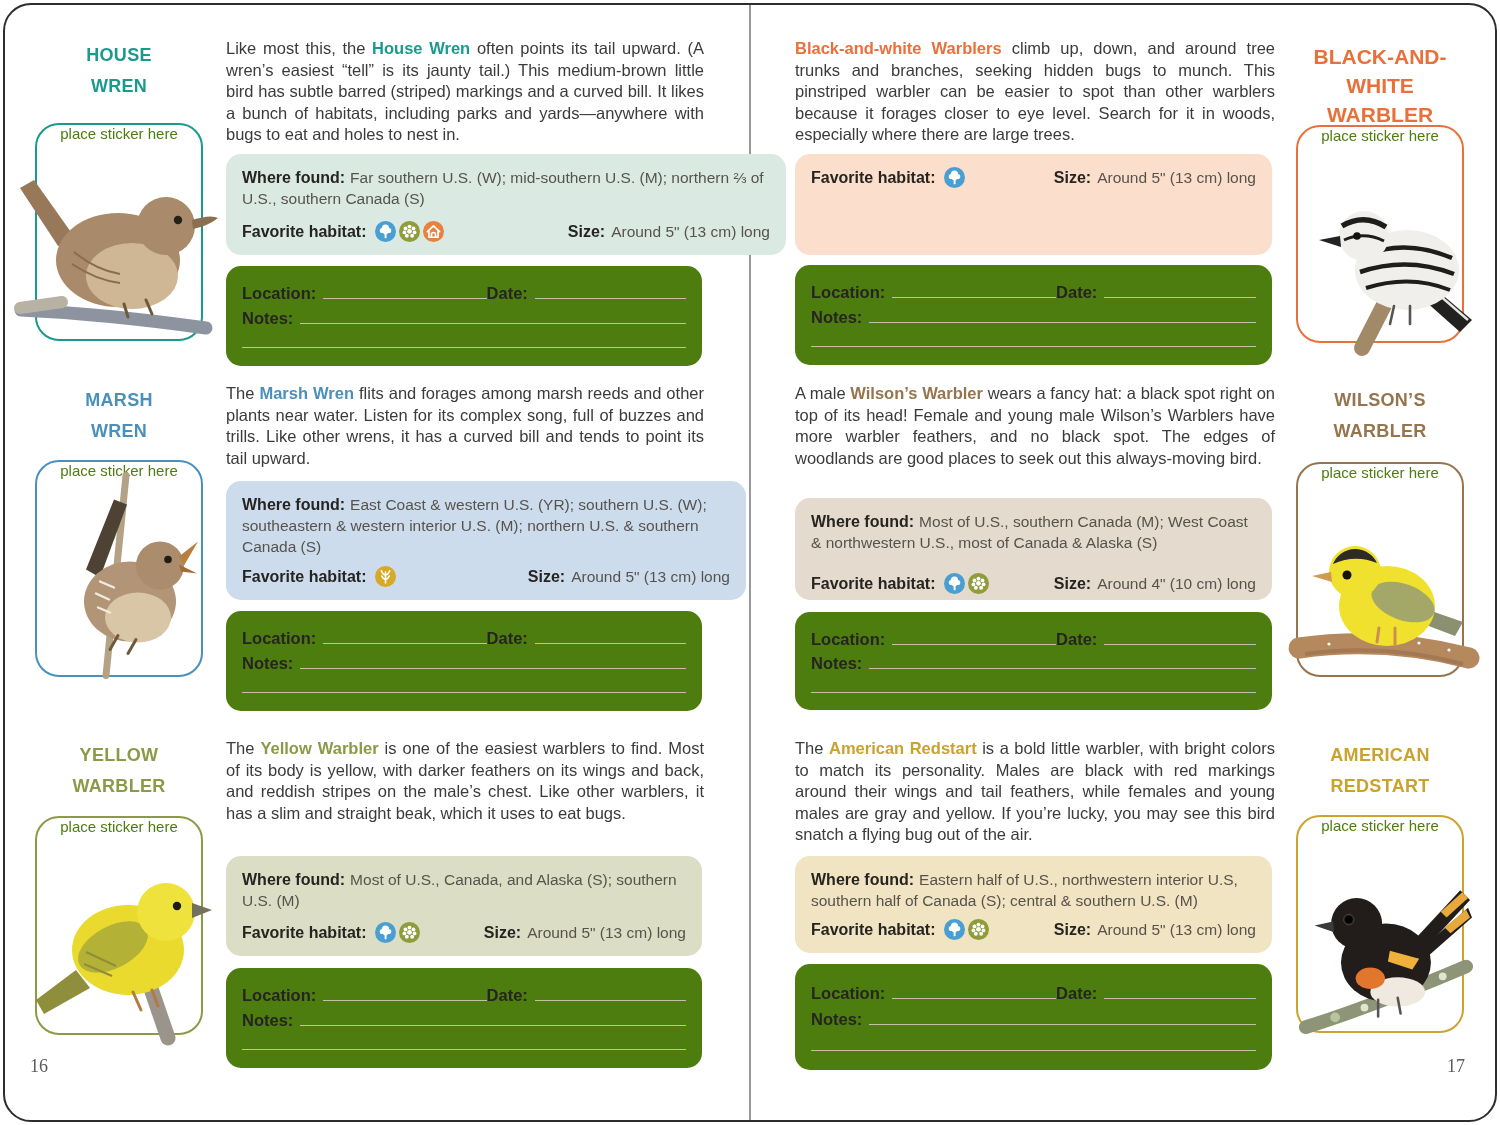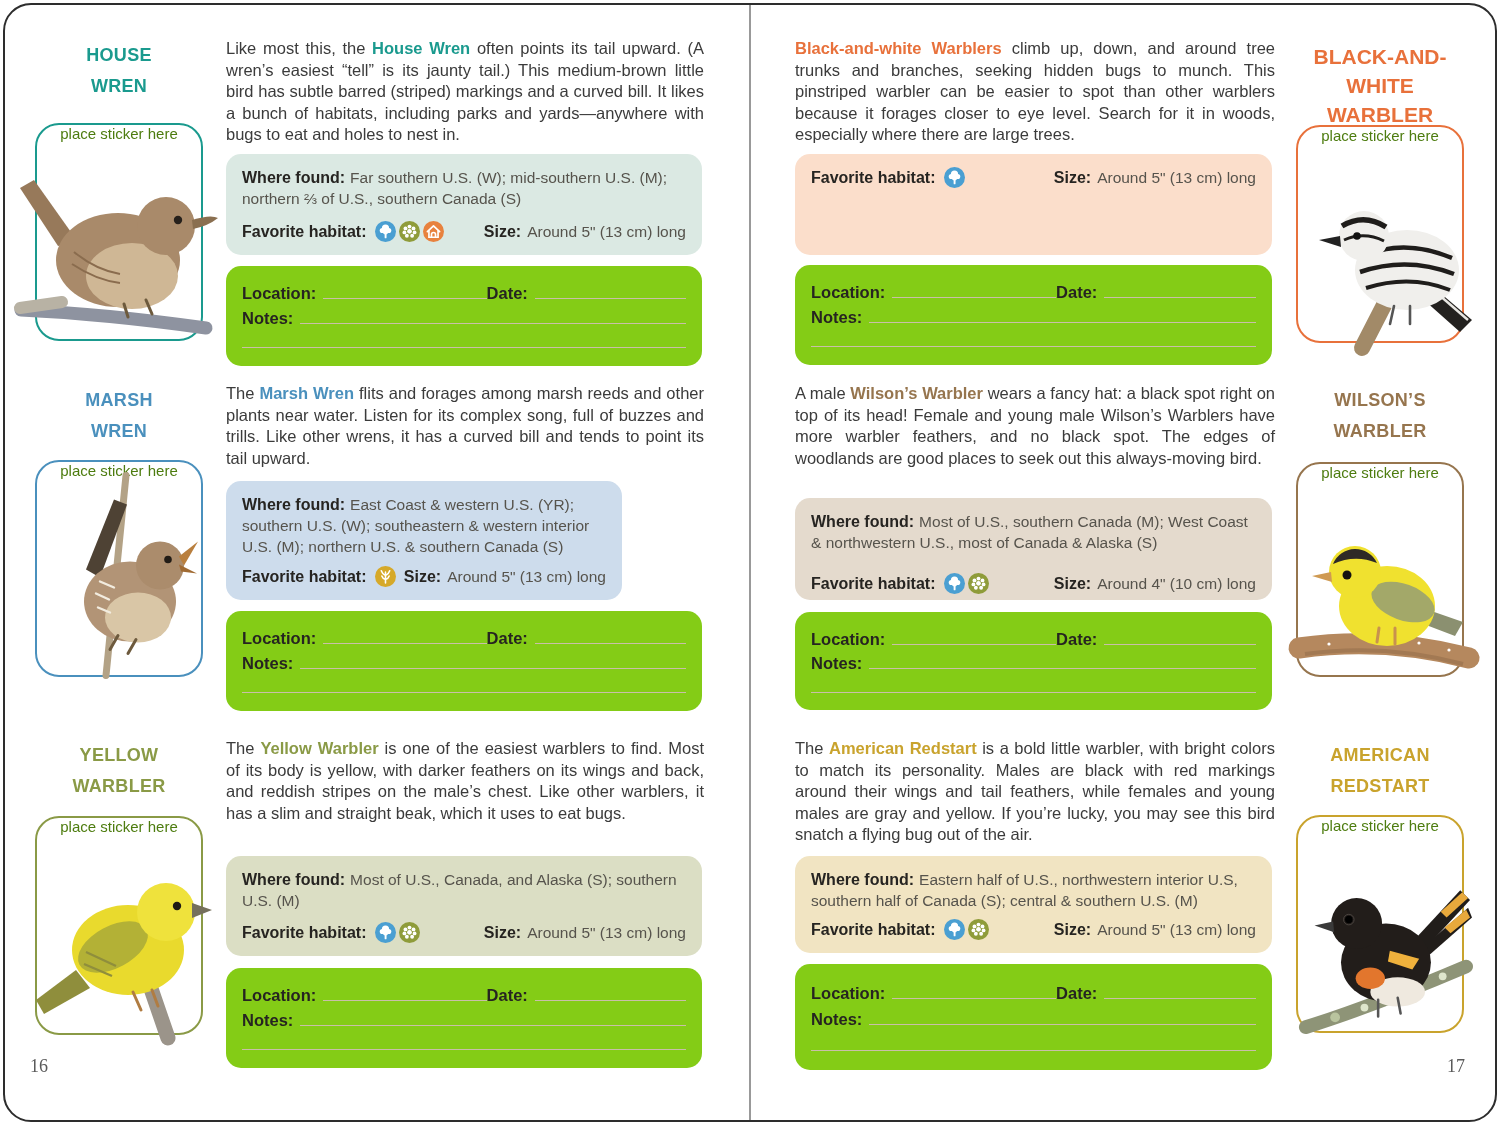--- a/index.html
+++ b/index.html
@@ -20,48 +20,48 @@
          display:flex;flex-direction:column;justify-content:space-between;}
   .wf-text{font-size:15.5px;line-height:21px;color:#56534c;}
   .lbl{font-weight:bold;color:#262421;}
   .wf-text .lbl{margin-right:5px;font-size:16px;}
   .hab-row{display:flex;align-items:center;justify-content:space-between;font-size:15.5px;color:#56534c;}
   .hab-left{display:flex;align-items:center;}
   .hab-left .lbl,.size-group .lbl{font-size:16px;margin-right:6px;}
   .icons{display:inline-flex;align-items:center;}
   .hicon{width:21px;height:21px;display:inline-block;margin-left:3px;}
   .hicon svg{width:100%;height:100%;display:block;}
-  .locbox{position:absolute;background:#84cc16;border-radius:15px;padding:12px 16px;box-sizing:border-box;
+  .locbox{position:absolute;background:#4d7c0f;border-radius:15px;padding:12px 16px;box-sizing:border-box;
           display:flex;flex-direction:column;justify-content:space-evenly;}
   .loc-row{display:flex;align-items:baseline;font-size:16.5px;}
   .fill{border-bottom:1.4px solid #c9bfa8;height:13px;margin-left:7px;}
   .fill-loc{flex:1.08;}
   .fill-date{flex:1;}
   .fill-notes{flex:1;}
   .fill-full{flex:1;margin-left:0;}
   .loc-row .lbl.date-lbl{}
   .pagenum{position:absolute;font-family:"Liberation Serif",serif;font-size:18px;color:#5a5a5a;}
   .pn-left{left:30px;top:1056px;}
   .pn-right{right:35px;top:1056px;}
 
   
   .s1{--acc:#1a9a8e;--box:#dbe9e3;}
   .s1 .title{left:35px;top:40px;width:168px;}
   .s1 .sticker{left:35px;top:123px;width:168px;height:218px;}
   .s1 .bird{left:6px;top:158px;width:218px;height:188px;}
   .s1 .para{left:226px;top:38px;width:478px;}
-  .s1 .wfbox{left:226px;top:154px;width:476px;height:101px;}
+  .s1 .wfbox{left:226px;top:154px;width:560px;height:101px;}
   .s1 .locbox{left:226px;top:266px;width:476px;height:100px;}
   
   .s2{--acc:#4a90bd;--box:#cddcec;}
   .s2 .title{left:35px;top:385px;width:168px;}
   .s2 .sticker{left:35px;top:460px;width:168px;height:217px;}
   .s2 .bird{left:48px;top:472px;width:150px;height:208px;}
   .s2 .para{left:226px;top:383px;width:478px;}
-  .s2 .wfbox{left:226px;top:481px;width:396px;height:119px;}
+  .s2 .wfbox{left:226px;top:481px;width:520px;height:119px;}
   .s2 .locbox{left:226px;top:611px;width:476px;height:100px;}
   
   .s3{--acc:#8a9a46;--box:#dbdec4;}
   .s3 .title{left:35px;top:740px;width:168px;}
   .s3 .sticker{left:35px;top:816px;width:168px;height:219px;}
   .s3 .bird{left:28px;top:852px;width:178px;height:186px;}
   .s3 .para{left:226px;top:738px;width:478px;}
   .s3 .wfbox{left:226px;top:856px;width:476px;height:100px;}
   .s3 .locbox{left:226px;top:968px;width:476px;height:100px;}
   

